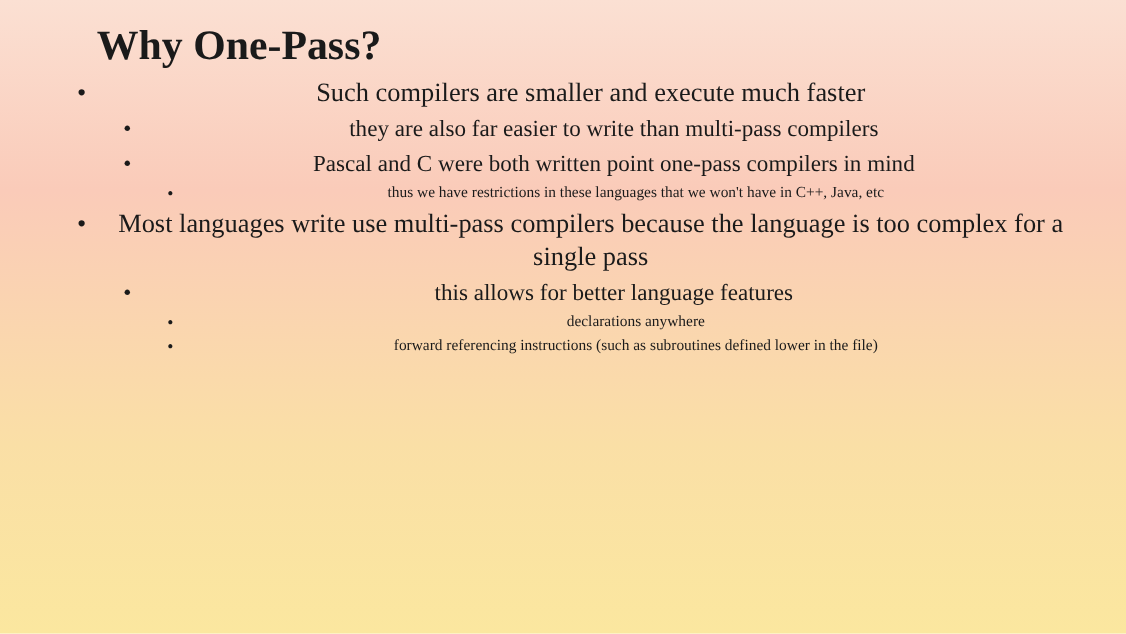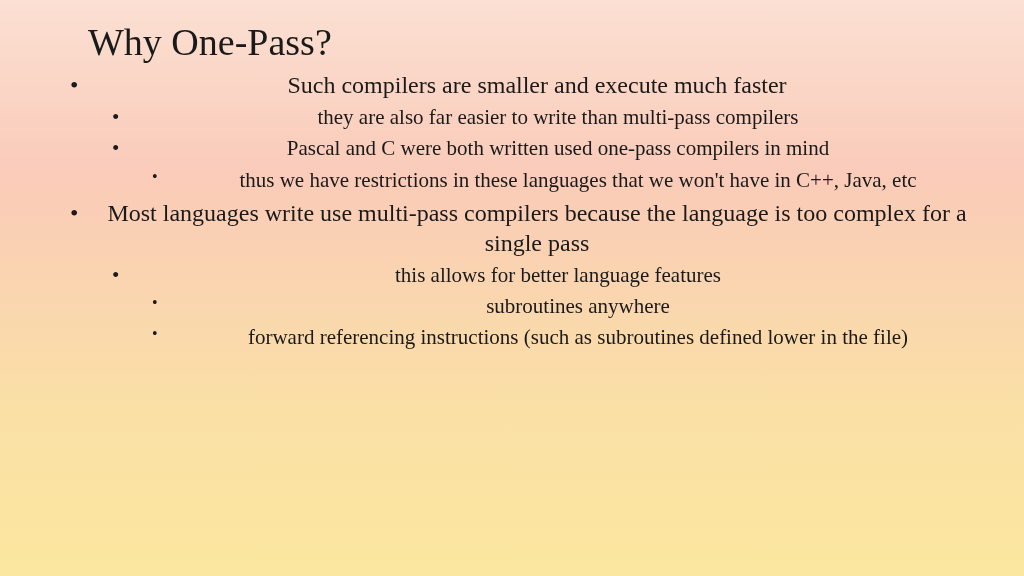--- a/index.html
+++ b/index.html
@@ -5,44 +5,44 @@
   * { margin: 0; padding: 0; box-sizing: border-box; }
   html, body { width: 1024px; height: 576px; overflow: hidden; }
   body {
     background: linear-gradient(to bottom, #fbe0d3 0%, #facbb9 30%, #fadfa6 70%, #fbe79f 100%);
     font-family: "Times New Roman", Times, serif;
     color: #1a1a1a;
     padding: 20px 38px 20px 88px;
   }
   .title {
     font-size: 38px;
-    font-weight: 400;
+    font-weight: 700;
     margin-bottom: 6px;
     margin-left: 0;
   }
   ul { list-style: none; text-align: center; }
   li { position: relative; }
   li::before {
     content: "•";
     position: absolute;
     left: -18px;
     top: 0;
   }
   .l1 { font-size: 24px; line-height: 1.25; margin-bottom: 4px; margin-left: 0; }
   .l2 { font-size: 21px; line-height: 1.3; margin-bottom: 4px; margin-left: 42px; }
-  .l3 { font-size: 21px; line-height: 1.3; margin-bottom: 4px; margin-left: 82px; }
+  .l3 { font-size: 14px; line-height: 1.3; margin-bottom: 4px; margin-left: 82px; }
   .l3::before { font-size: 16px; }
 </style>
 </head>
 <body>
 
 <div class="title">Why One-Pass?</div>
 
 <ul>
   <li class="l1">Such compilers are smaller and execute much faster</li>
   <li class="l2">they are also far easier to write than multi-pass compilers</li>
-  <li class="l2">Pascal and C were both written used one-pass compilers in mind</li>
+  <li class="l2">Pascal and C were both written point one-pass compilers in mind</li>
   <li class="l3">thus we have restrictions in these languages that we won't have in C++, Java, etc</li>
   <li class="l1">Most languages write use multi-pass compilers because the language is too complex for a single pass</li>
   <li class="l2">this allows for better language features</li>
-  <li class="l3">subroutines anywhere</li>
+  <li class="l3">declarations anywhere</li>
   <li class="l3">forward referencing instructions (such as subroutines defined lower in the file)</li>
 </ul>
 
 </body></html>

